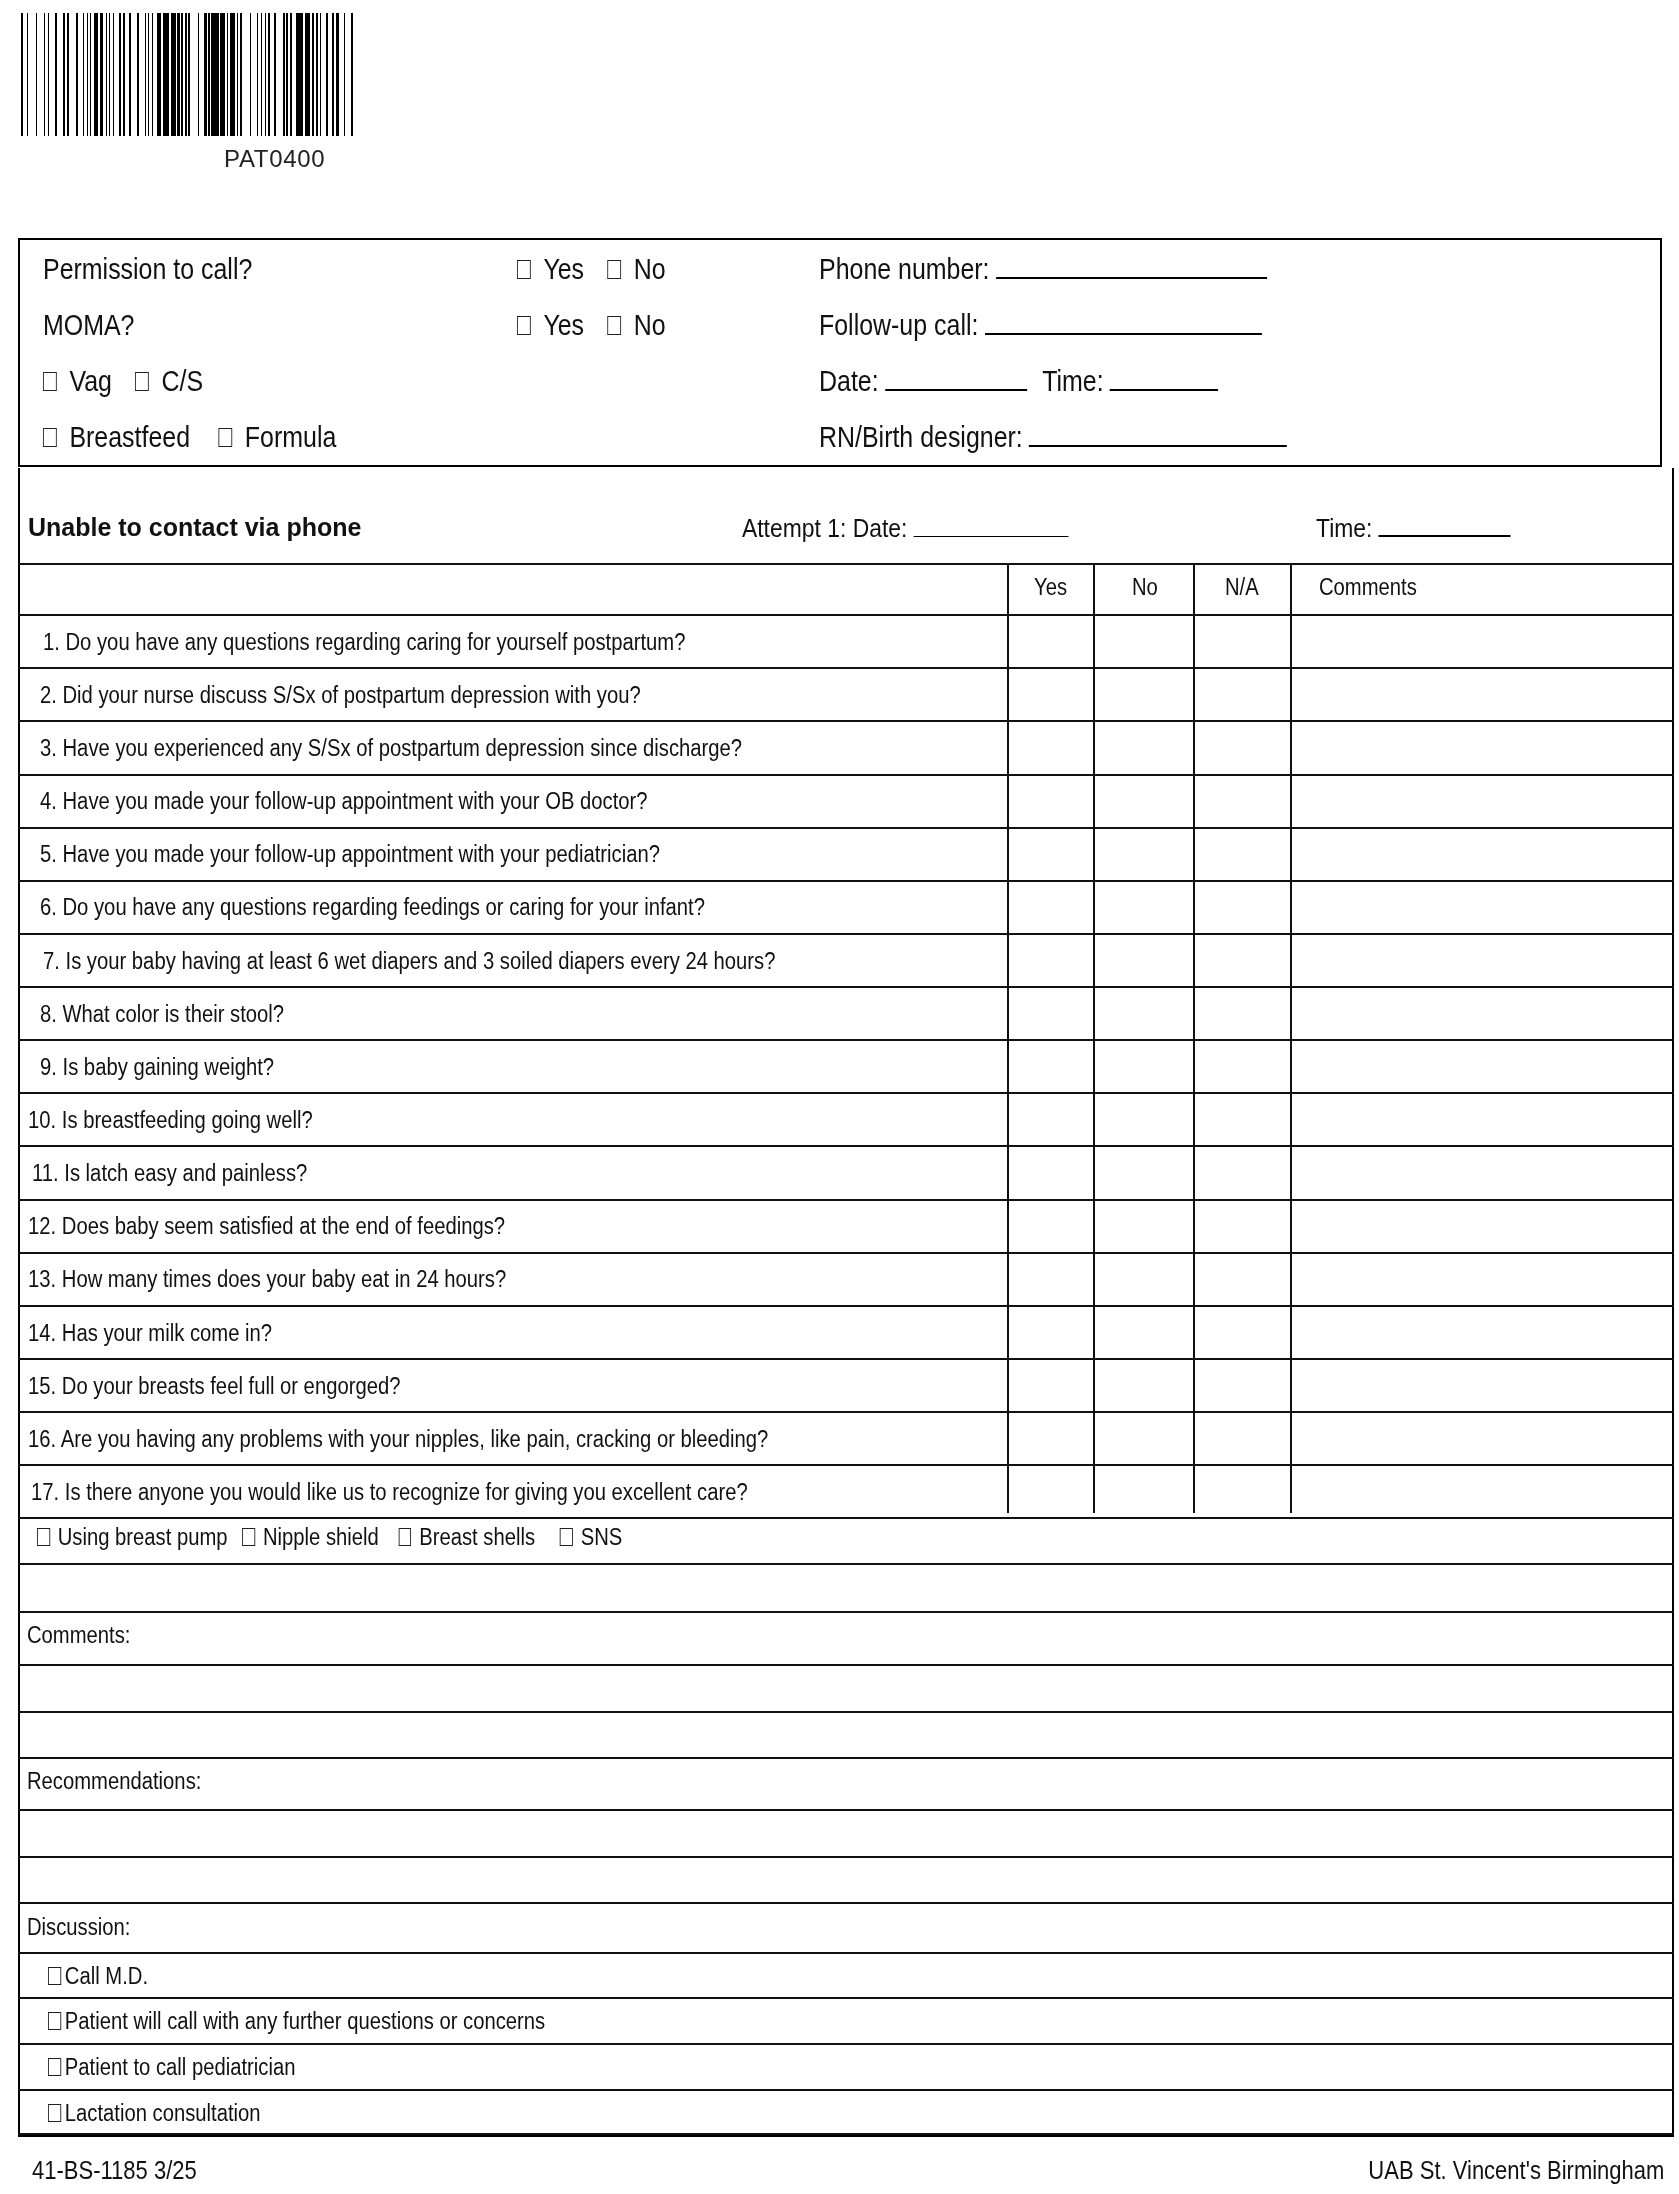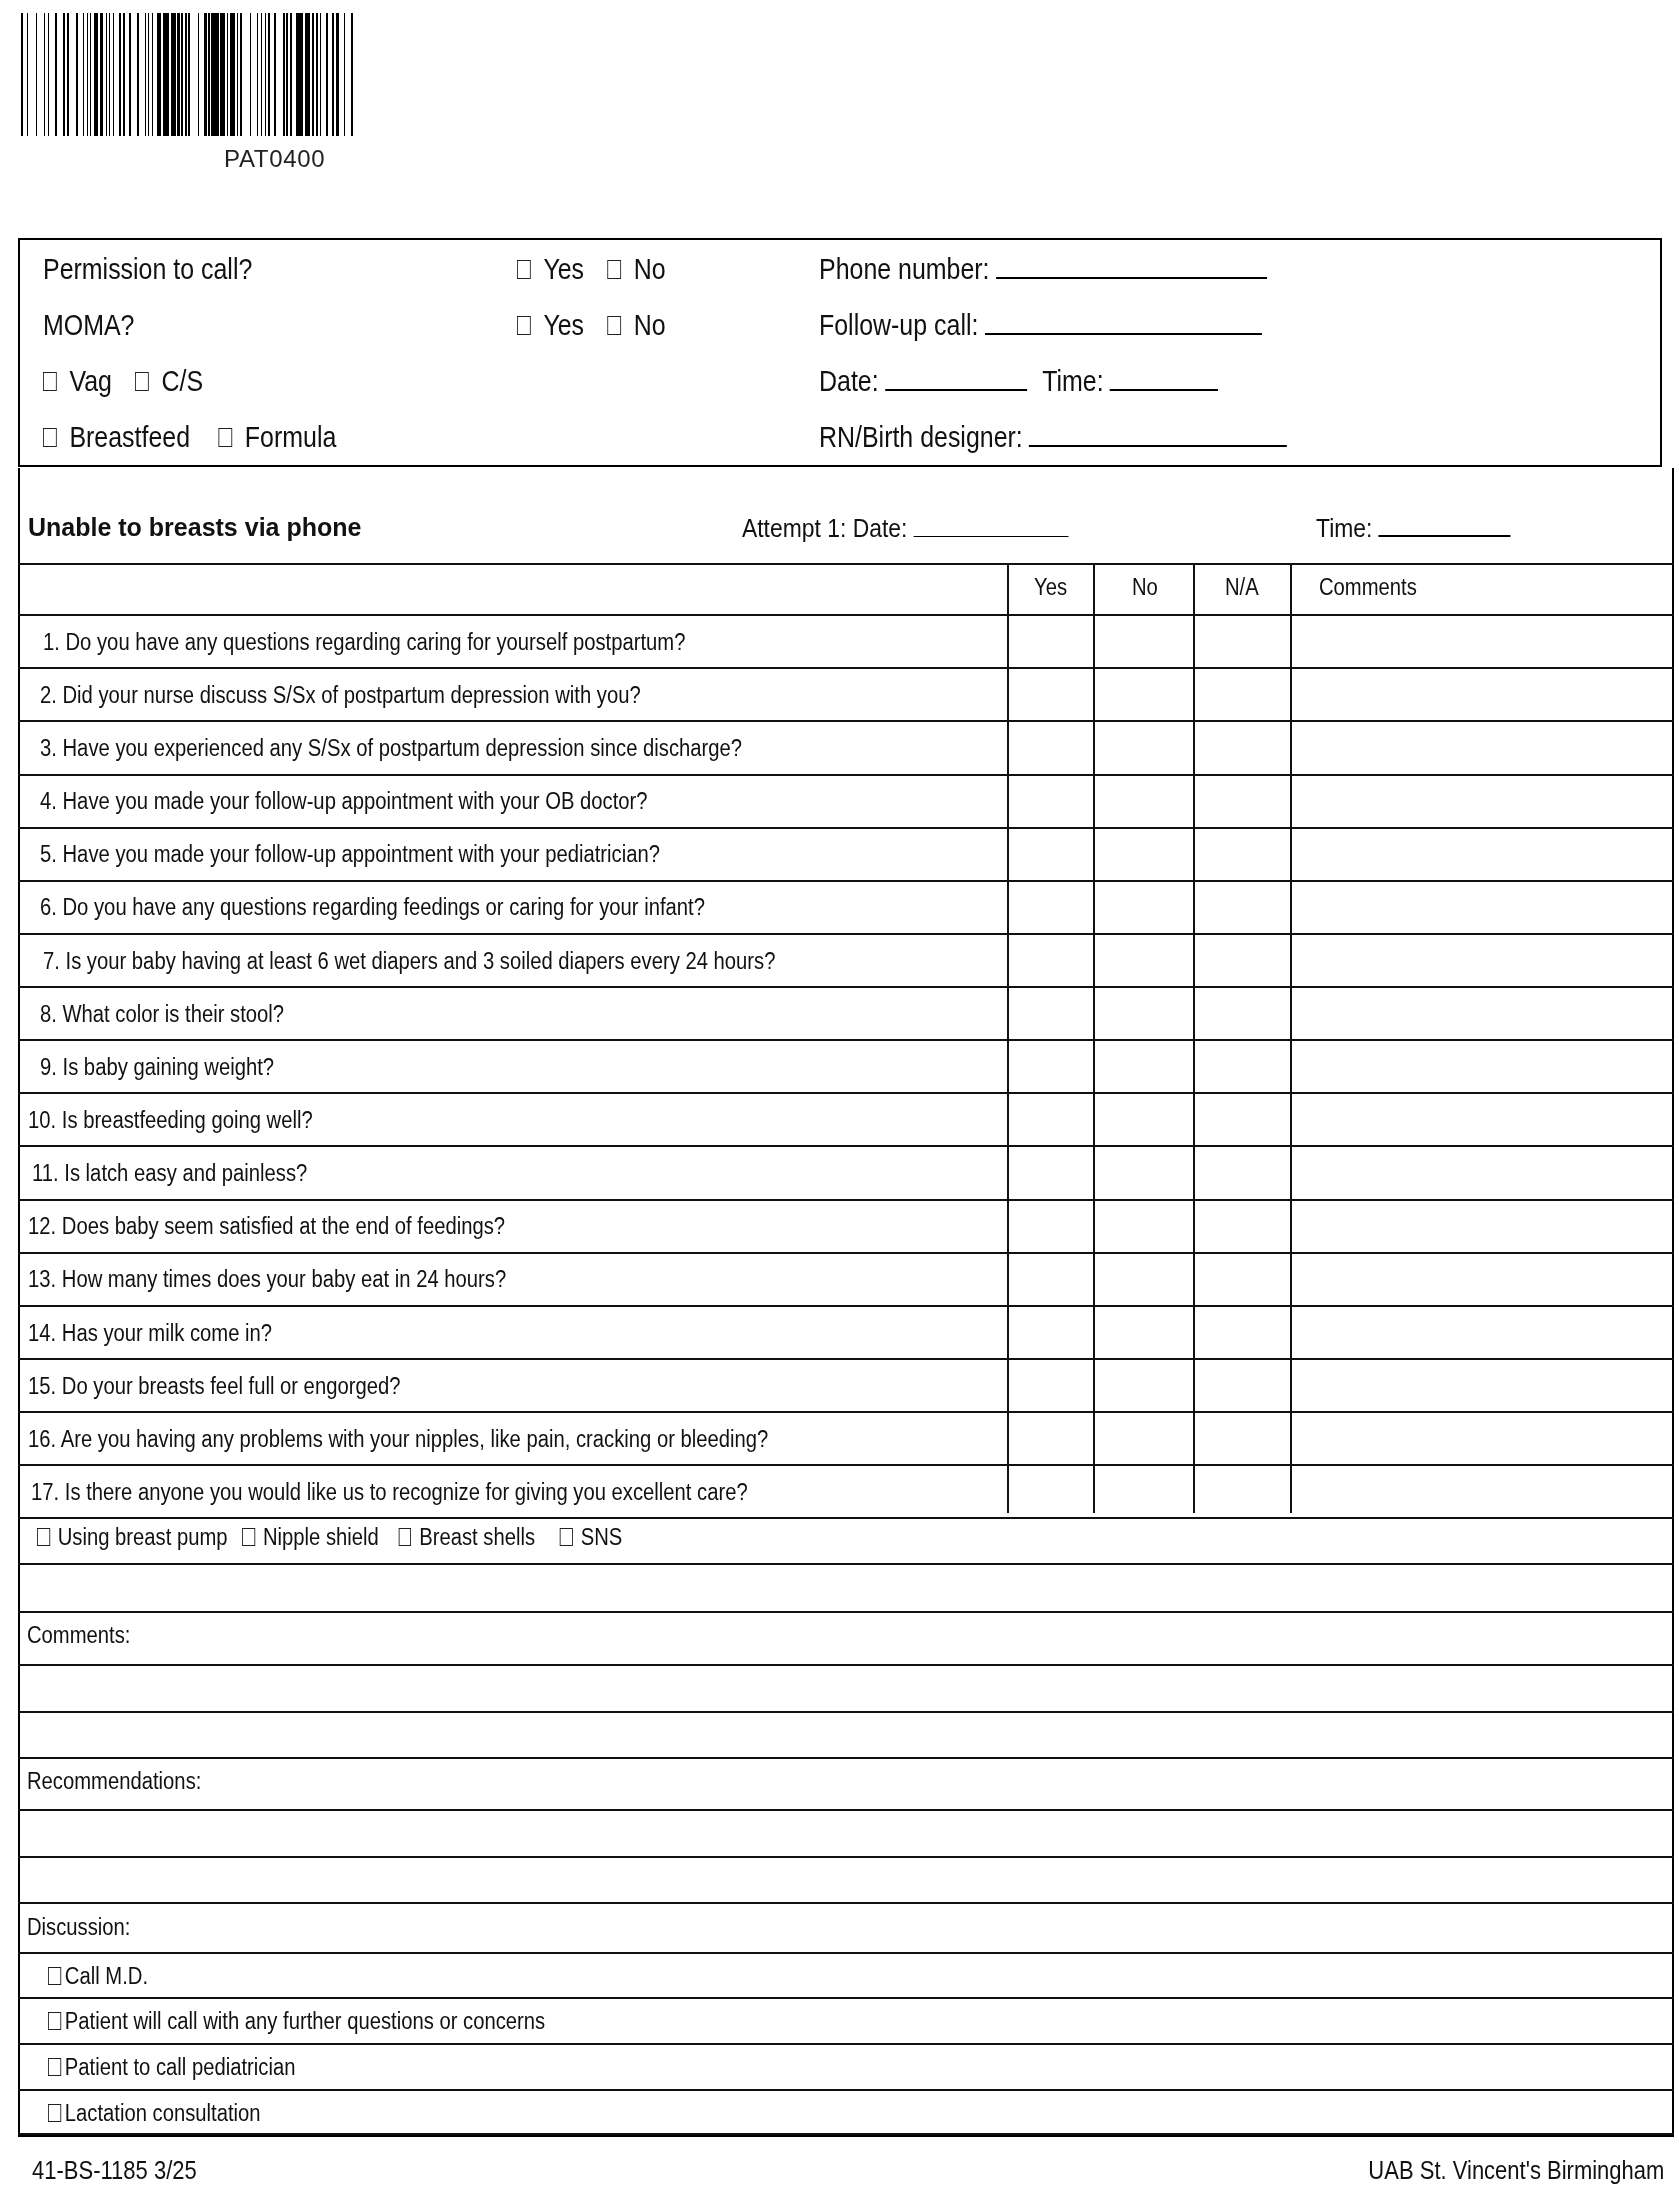--- a/index.html
+++ b/index.html
@@ -184,21 +184,21 @@
 <div class="tline" style="left:819px; top:365px;">
   <span>Date:</span><span class="uline" style="width:165px; margin-right:10.3px;"></span>
   <span>Time:</span><span class="uline" style="width:126px;"></span>
 </div>
 <div class="tline" style="left:819px; top:421px;">
   <span>RN/Birth designer:</span><span class="uline" style="width:300px;"></span>
 </div>
 
 <div class="sec2"></div>
 
-<div class="cell-text bold" style="left:28px; top:513px;">Unable to breasts via phone</div>
+<div class="cell-text bold" style="left:28px; top:513px;">Unable to contact via phone</div>
 <div class="cell-text" style="left:742px; top:513px; font-size:26px;">
   <span>Attempt 1:  Date:</span><span class="uline" style="width:176px; border-bottom-width:1.5px; height:19px;"></span>
 </div>
 <div class="cell-text" style="left:1316px; top:513px; font-size:26px;">
   <span>Time:</span><span class="uline" style="width:150px; border-bottom-width:2.2px; height:19px;"></span>
 </div>
 
 <div id="hlines">
     <div class="hline" style="top: 563px;"></div>
     <div class="hline" style="top: 614px;"></div>

